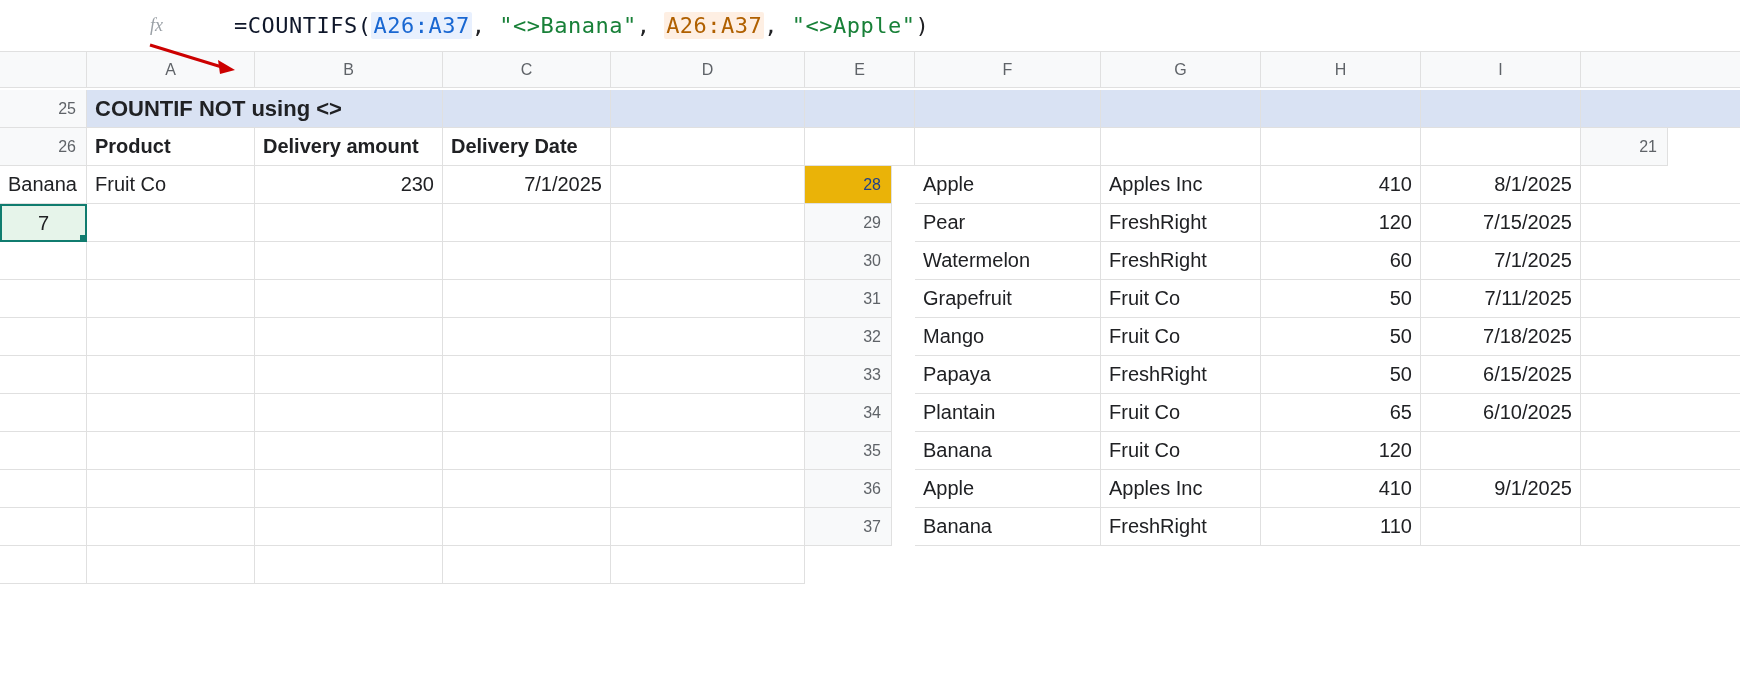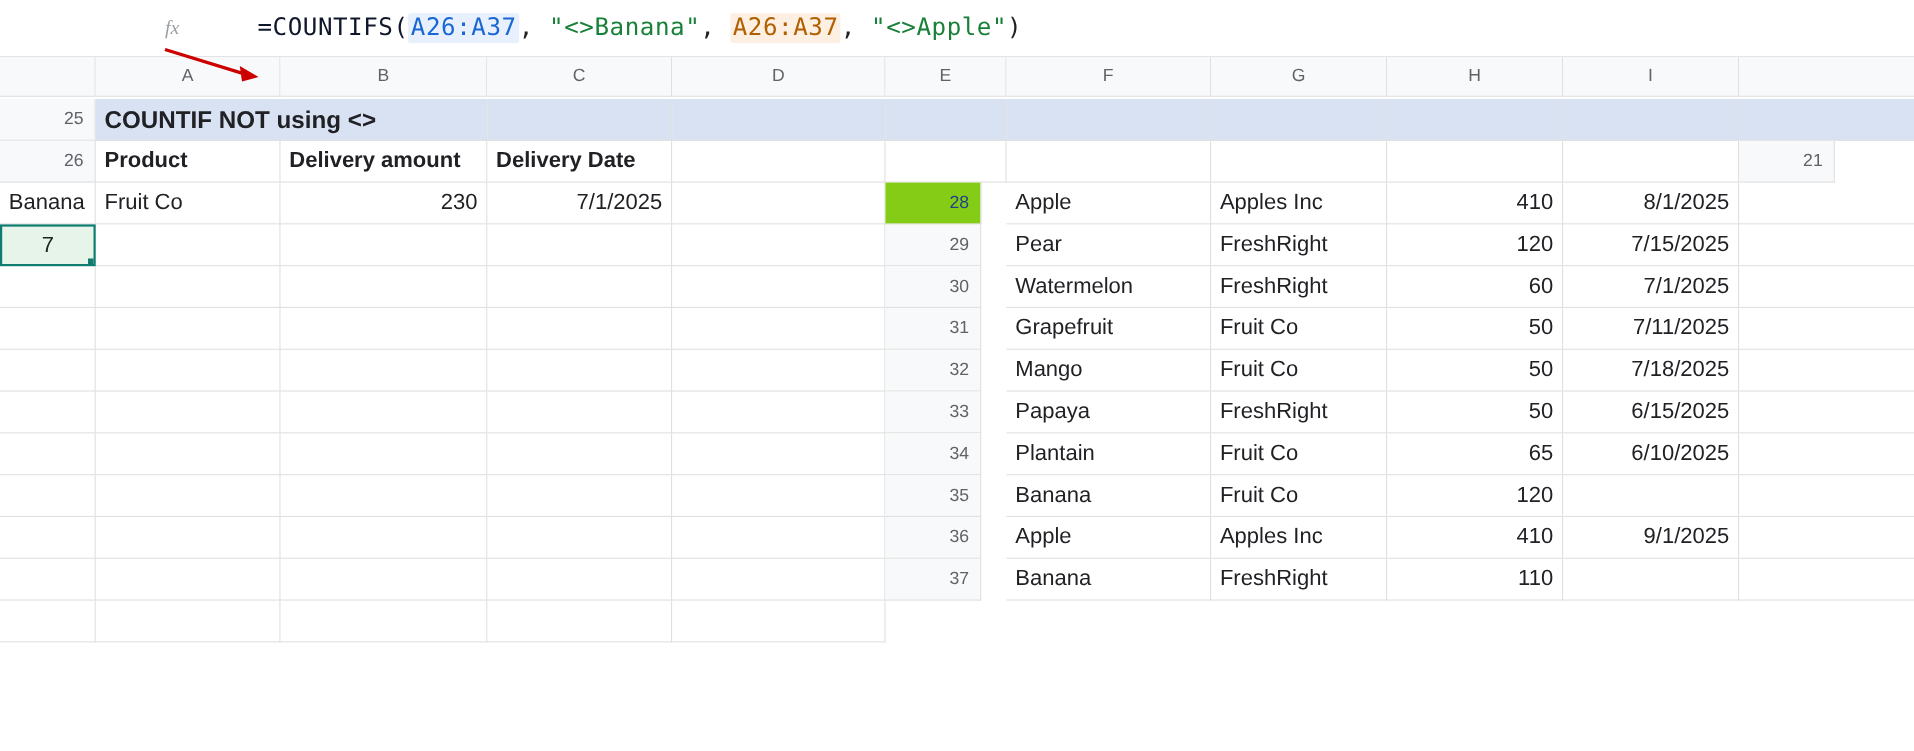--- a/index.html
+++ b/index.html
@@ -58,21 +58,21 @@
     border-bottom: 1px solid #e0e0e0;
     display: flex;
     align-items: center;
     justify-content: center;
     font-size: 16px;
     color: #5f6368;
   }
   .col-header { height: 36px; }
   .row-header { width: 87px; justify-content: flex-end; padding-right: 10px; }
   .corner { width:87px; height:36px; }
-  .row-header.active { background: #84cc16; color: #1f4189; }
+  .row-header.active { background: #eab308; color: #1f4189; }
 
   .cell {
     border-right: 1px solid #e0e0e0;
     border-bottom: 1px solid #e0e0e0;
     padding: 0 8px;
     display: flex;
     align-items: center;
     font-size: 20px;
     overflow: hidden;
     white-space: nowrap;

